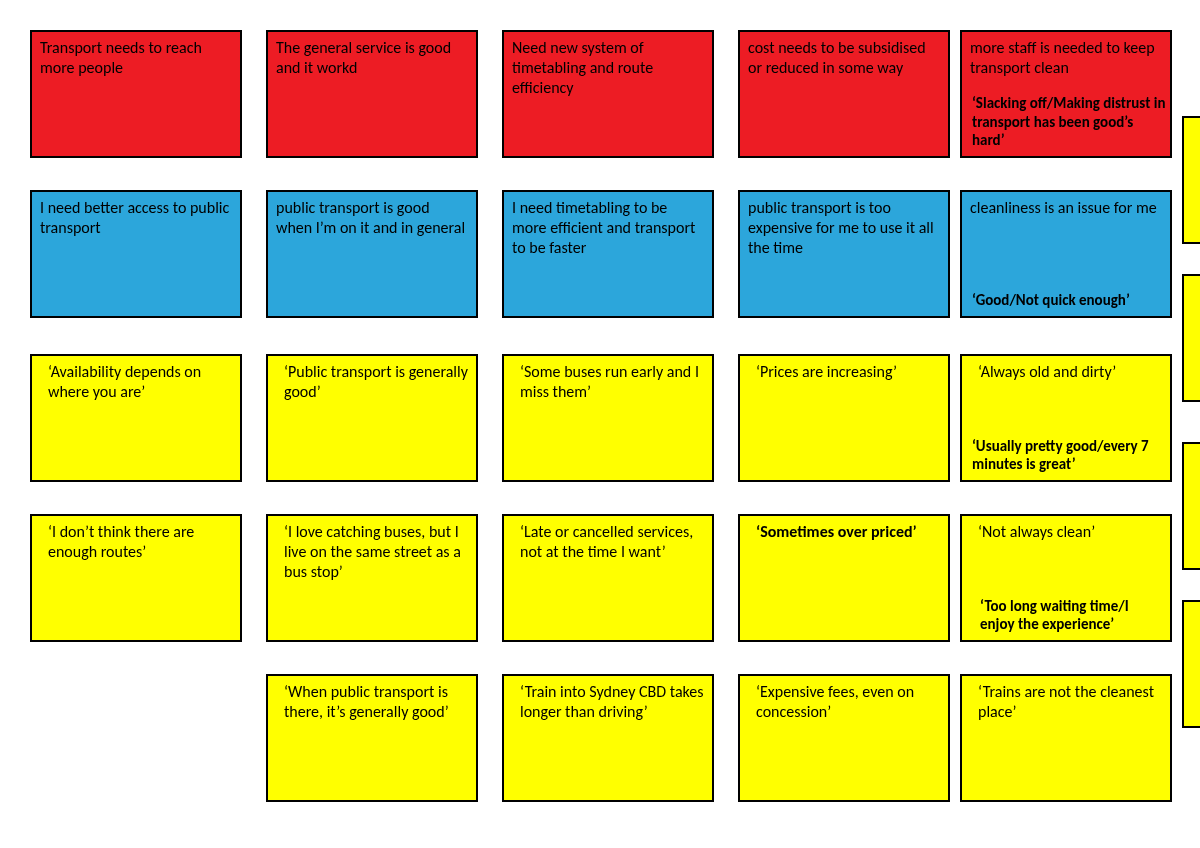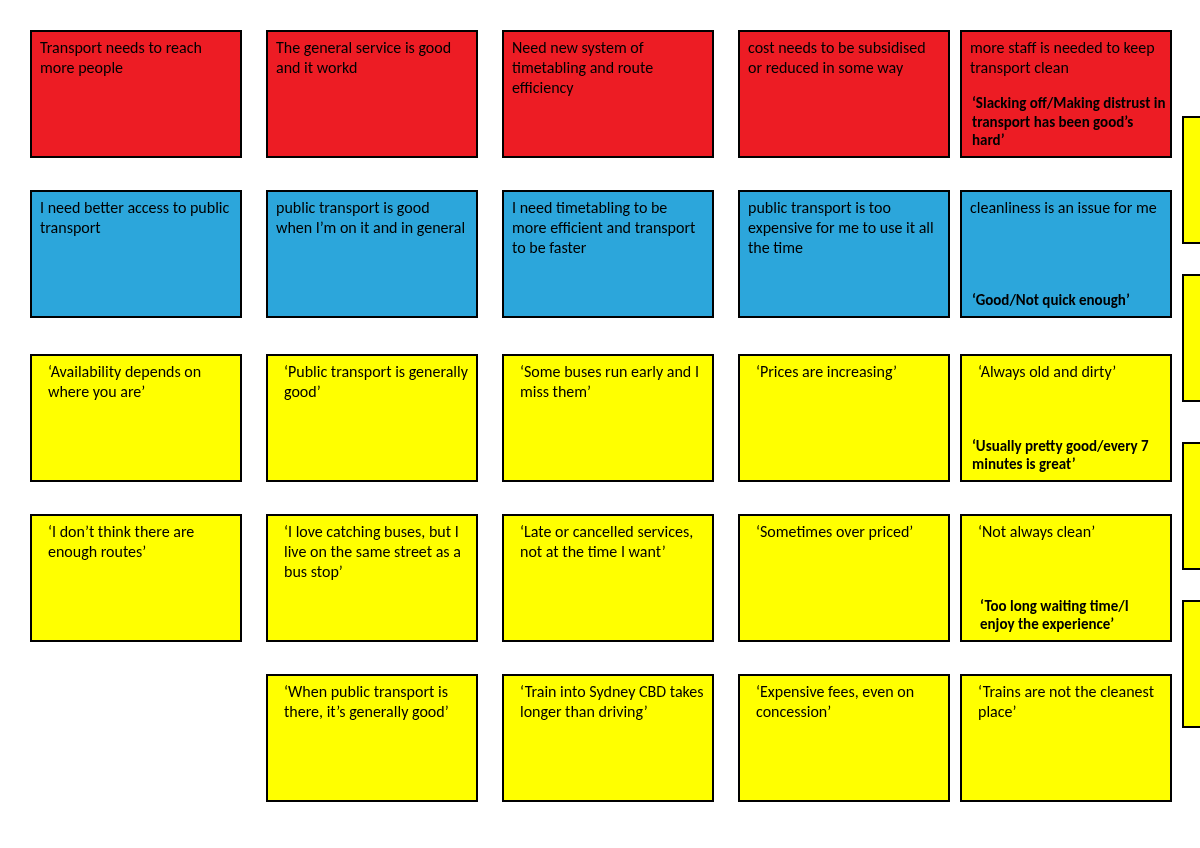--- a/index.html
+++ b/index.html
@@ -34,21 +34,21 @@
     <div class="card blue" style="left: 738px; top: 190px; width: 212px; height: 128px;"><span>public transport is too expensive for me to use it all the time</span></div>
     <div class="card blue" style="left: 960px; top: 190px; width: 212px; height: 128px;"><span>cleanliness is an issue for me</span><div style="position: absolute; left: 10px; right: 4px; bottom: 6px; font-weight: 700; font-size: 15px;">‘Good/Not quick enough’</div></div>
     <div class="card yellow" style="left: 30px; top: 354px; width: 212px; height: 128px;"><span>‘Availability depends on where you are’</span></div>
     <div class="card yellow" style="left: 266px; top: 354px; width: 212px; height: 128px;"><span>‘Public transport is generally good’</span></div>
     <div class="card yellow" style="left: 738px; top: 354px; width: 212px; height: 128px;"><span>‘Prices are increasing’</span></div>
     <div class="card yellow" style="left: 502px; top: 354px; width: 212px; height: 128px;"><span>‘Some buses run early and I miss them’</span></div>
     <div class="card yellow" style="left: 960px; top: 354px; width: 212px; height: 128px;"><span>‘Always old and dirty’</span><div style="position: absolute; left: 10px; right: 4px; bottom: 6px; font-weight: 700; font-size: 15px;">‘Usually pretty good/every 7 minutes is great’</div></div>
     <div class="card yellow" style="left: 30px; top: 514px; width: 212px; height: 128px;"><span>‘I don’t think there are enough routes’</span></div>
     <div class="card yellow" style="left: 502px; top: 514px; width: 212px; height: 128px;"><span>‘Late or cancelled services, not at the time I want’</span></div>
     <div class="card yellow" style="left: 266px; top: 514px; width: 212px; height: 128px;"><span>‘I love catching buses, but I live on the same street as a bus stop’</span></div>
-    <div class="card yellow" style="left: 738px; top: 514px; width: 212px; height: 128px;"><span>‘Sometimes over priced’</span></div>
+    <div class="card yellow" style="left: 738px; top: 514px; width: 212px; height: 128px; font-weight: bold;"><span>‘Sometimes over priced’</span></div>
     <div class="card yellow" style="left: 960px; top: 514px; width: 212px; height: 128px;"><span>‘Not always clean’</span><div style="position: absolute; left: 10px; right: 4px; bottom: 6px; font-weight: 700; font-size: 15px; margin-left: 8px;">‘Too long waiting time/I enjoy the experience’</div></div>
     <div class="card yellow" style="left: 266px; top: 674px; width: 212px; height: 128px;"><span>‘When public transport is there, it’s generally good’</span></div>
     <div class="card yellow" style="left: 502px; top: 674px; width: 212px; height: 128px;"><span>‘Train into Sydney CBD takes longer than driving’</span></div>
     <div class="card yellow" style="left: 738px; top: 674px; width: 212px; height: 128px;"><span>‘Expensive fees, even on concession’</span></div>
     <div class="card yellow" style="left: 960px; top: 674px; width: 212px; height: 128px;"><span>‘Trains are not the cleanest place’</span></div>
     <div class="card yellow" style="left: 1182px; top: 116px; width: 18px; height: 128px;"></div>
     <div class="card yellow" style="left: 1182px; top: 274px; width: 18px; height: 128px;"></div>
     <div class="card yellow" style="left: 1182px; top: 442px; width: 18px; height: 128px;"></div>
     <div class="card yellow" style="left: 1182px; top: 600px; width: 18px; height: 128px;"></div>
   </div>

